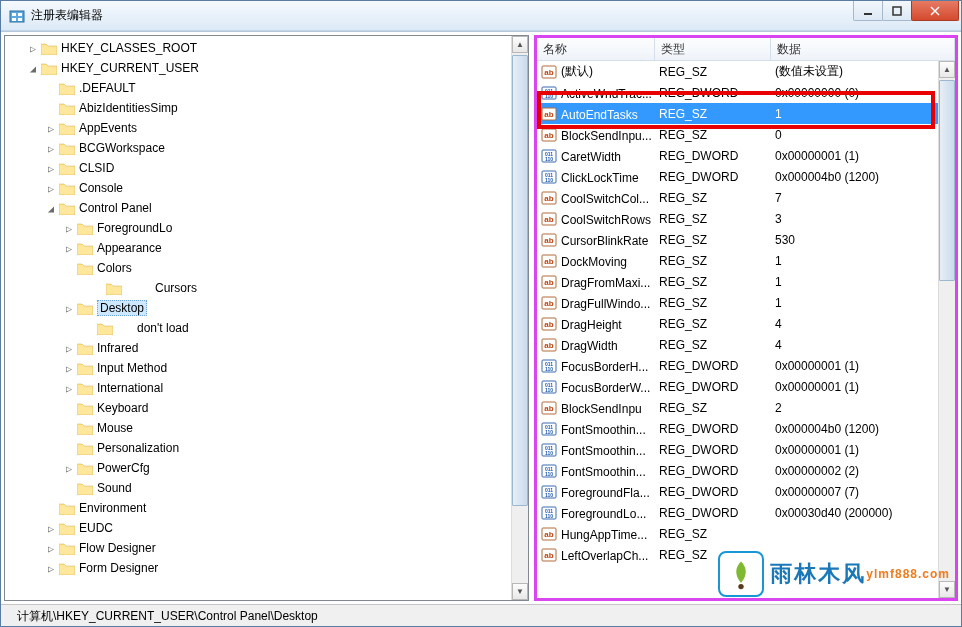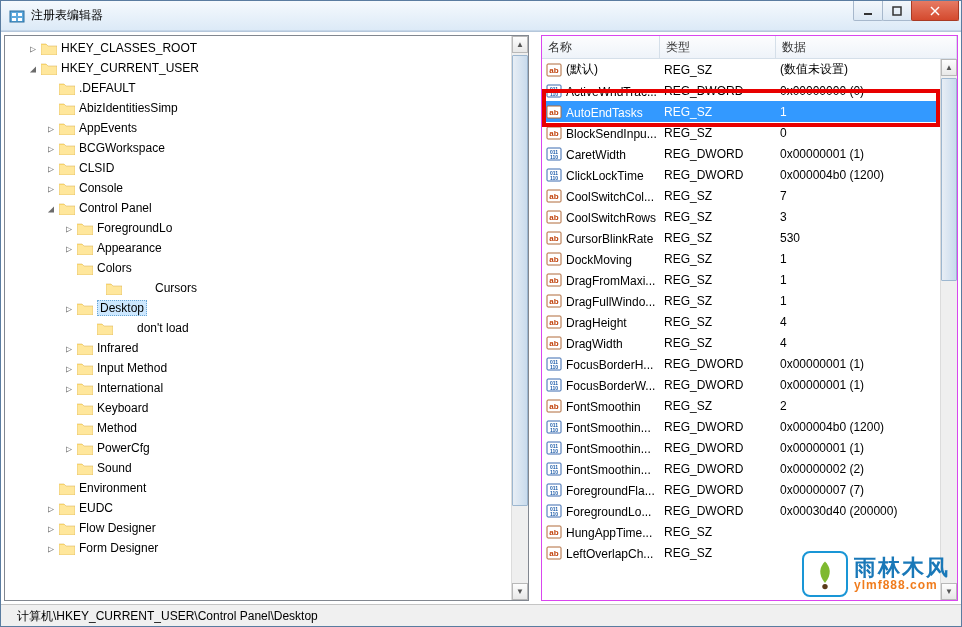--- a/index.html
+++ b/index.html
@@ -14,21 +14,21 @@
 .win-btn { width: 30px; height: 20px; border: 1px solid #a7b8cc; border-top: none; background: linear-gradient(#f3f7fb,#dce8f4); display:flex; align-items:center; justify-content:center; font-size:10px; margin-left:-1px; border-radius:0 0 2px 2px;}
 .win-btn.close { width:48px; background: linear-gradient(#e67a63,#d44a2e); border-color:#a93a24; color:#fff;}
 .win-btn svg { width:10px;height:10px; }
 
 .menubar { height: 21px; background: linear-gradient(#fbfcfe,#ebf1f8); border-bottom: 1px solid #c9d7e6; display:flex; align-items:center; padding-left:4px; font-size:12px;}
 .menubar span { padding: 0 8px; cursor:default; }
 
 .content { flex:1; display:flex; border-top:1px solid #b5c7db; }
 .pane { background:#fff; position:relative; }
 .left-pane { width: 525px; border:1px solid #828790; margin:3px 2px 3px 3px; overflow:hidden; display:flex;}
-.right-pane { flex:1; border:1px solid #d946ef; margin:3px 3px 3px 10px; overflow:hidden; display:flex; flex-direction:column;}
+.right-pane { flex:1; border:3px solid #d946ef; margin:3px 3px 3px 3px; overflow:hidden; display:flex; flex-direction:column;}
 .pane-inner { flex:1; overflow:hidden; background:#fff;}
 
 .tree { font-size:12px; padding:2px 0; color:#000; }
 .tree .node { display:flex; align-items:center; height:20px; white-space:nowrap; cursor:default; padding-right:6px;}
 .tree .node .exp { width:16px; text-align:center; color:#6b6b6b; font-size:10px; font-family:monospace; user-select:none;}
 .tree .node .fico { width:16px; height:16px; margin-right:4px; display:flex;align-items:center;justify-content:center;}
 .tree .node .label {}
 .tree .node.sel { }
 .tree .node.sel .label { background:#cde8ff; border:1px dotted #6ba7d6; padding:0 2px;}
 
@@ -50,21 +50,21 @@
 
 .scrollbar-v { width:17px; background:#f0f0f0; border-left:1px solid #dcdcdc; display:flex; flex-direction:column;}
 .sb-btn { height:17px; background:linear-gradient(#fdfdfd,#e8e8e8); border:1px solid #b8b8b8; display:flex;align-items:center;justify-content:center; font-size:8px; color:#555;}
 .sb-track { flex:1; position:relative; background:#efefef;}
 .sb-thumb { position:absolute; left:0; right:0; background:linear-gradient(90deg,#e8eef5,#c9dbed); border:1px solid #9db7d0; border-radius:1px;}
 
 .statusbar { height:22px; background:#f0f0f0; border-top:1px solid #c5c5c5; font-size:12px; padding:3px 16px; color:#000;}
 
 .watermark { position:absolute; right:12px; bottom:30px; display:flex; align-items:center; gap:6px; pointer-events:none;}
 .wm-ico { width:46px;height:46px; border:2px solid #1996d6; border-radius:8px; background:#fff; display:flex;align-items:center;justify-content:center;}
-.wm-txt { display:flex; flex-direction:column; font-weight:bold; line-height:1;}
+.wm-txt { display:flex; flex-direction:row; font-weight:bold; line-height:1;align-items:center;}
 .wm-cn { font-size:22px; color:#1978b8; letter-spacing:2px;}
 .wm-en { font-size:12px; color:#f07c1d; letter-spacing:1px;}
 </style>
 </head>
 <body>
 
 <div class="window">
   <div class="titlebar">
     <span class="ico">
       <svg viewBox="0 0 16 16">
@@ -291,21 +291,31 @@
             <span class="label">Keyboard</span>
           </div>
           <div class="node" style="padding-left: 56px;">
             <span class="exp"></span>
             <span class="fico">
               <svg class="folder-svg" viewBox="0 0 16 13">
                 <path d="M0 2 L5 2 L7 4 L16 4 L16 13 L0 13 Z" fill="#ffe79c" stroke="#d4a94a" stroke-width="0.5"></path>
                 <path d="M0 2 L5 2 L6 3 L0 3 Z" fill="#f7d36a"></path>
               </svg>
             </span>
-            <span class="label">Method</span>
+            <span class="label">Mouse</span>
+          </div>
+          <div class="node" style="padding-left: 56px;">
+            <span class="exp"></span>
+            <span class="fico">
+              <svg class="folder-svg" viewBox="0 0 16 13">
+                <path d="M0 2 L5 2 L7 4 L16 4 L16 13 L0 13 Z" fill="#ffe79c" stroke="#d4a94a" stroke-width="0.5"></path>
+                <path d="M0 2 L5 2 L6 3 L0 3 Z" fill="#f7d36a"></path>
+              </svg>
+            </span>
+            <span class="label">Personalization</span>
           </div>
           <div class="node" style="padding-left: 56px;">
             <span class="exp">▷</span>
             <span class="fico">
               <svg class="folder-svg" viewBox="0 0 16 13">
                 <path d="M0 2 L5 2 L7 4 L16 4 L16 13 L0 13 Z" fill="#ffe79c" stroke="#d4a94a" stroke-width="0.5"></path>
                 <path d="M0 2 L5 2 L6 3 L0 3 Z" fill="#f7d36a"></path>
               </svg>
             </span>
             <span class="label">PowerCfg</span>
@@ -592,21 +602,21 @@
               <div class="cell c-data">0x00000001 (1)</div>
             </div>
             <div class="row">
               <div class="cell c-name">
                 <span class="vico">
                   <svg viewBox="0 0 16 16" width="16" height="16">
                     <rect x="1" y="2" width="14" height="12" rx="1" fill="#fff" stroke="#b06a3a"></rect>
                     <text x="8" y="11" font-size="8" text-anchor="middle" fill="#c1440e" font-weight="bold">ab</text>
                   </svg>
                 </span>
-                <span>FontSmoothin</span>
+                <span>BlockSendInpu</span>
               </div>
               <div class="cell c-type">REG_SZ</div>
               <div class="cell c-data">2</div>
             </div>
             <div class="row">
               <div class="cell c-name">
                 <span class="vico">
                   <svg viewBox="0 0 16 16" width="16" height="16">
                     <rect x="1" y="2" width="14" height="12" rx="1" fill="#fff" stroke="#3a6ab0"></rect>
                     <text x="8" y="8" font-size="5" text-anchor="middle" fill="#1a5aa8" font-weight="bold">011</text>

